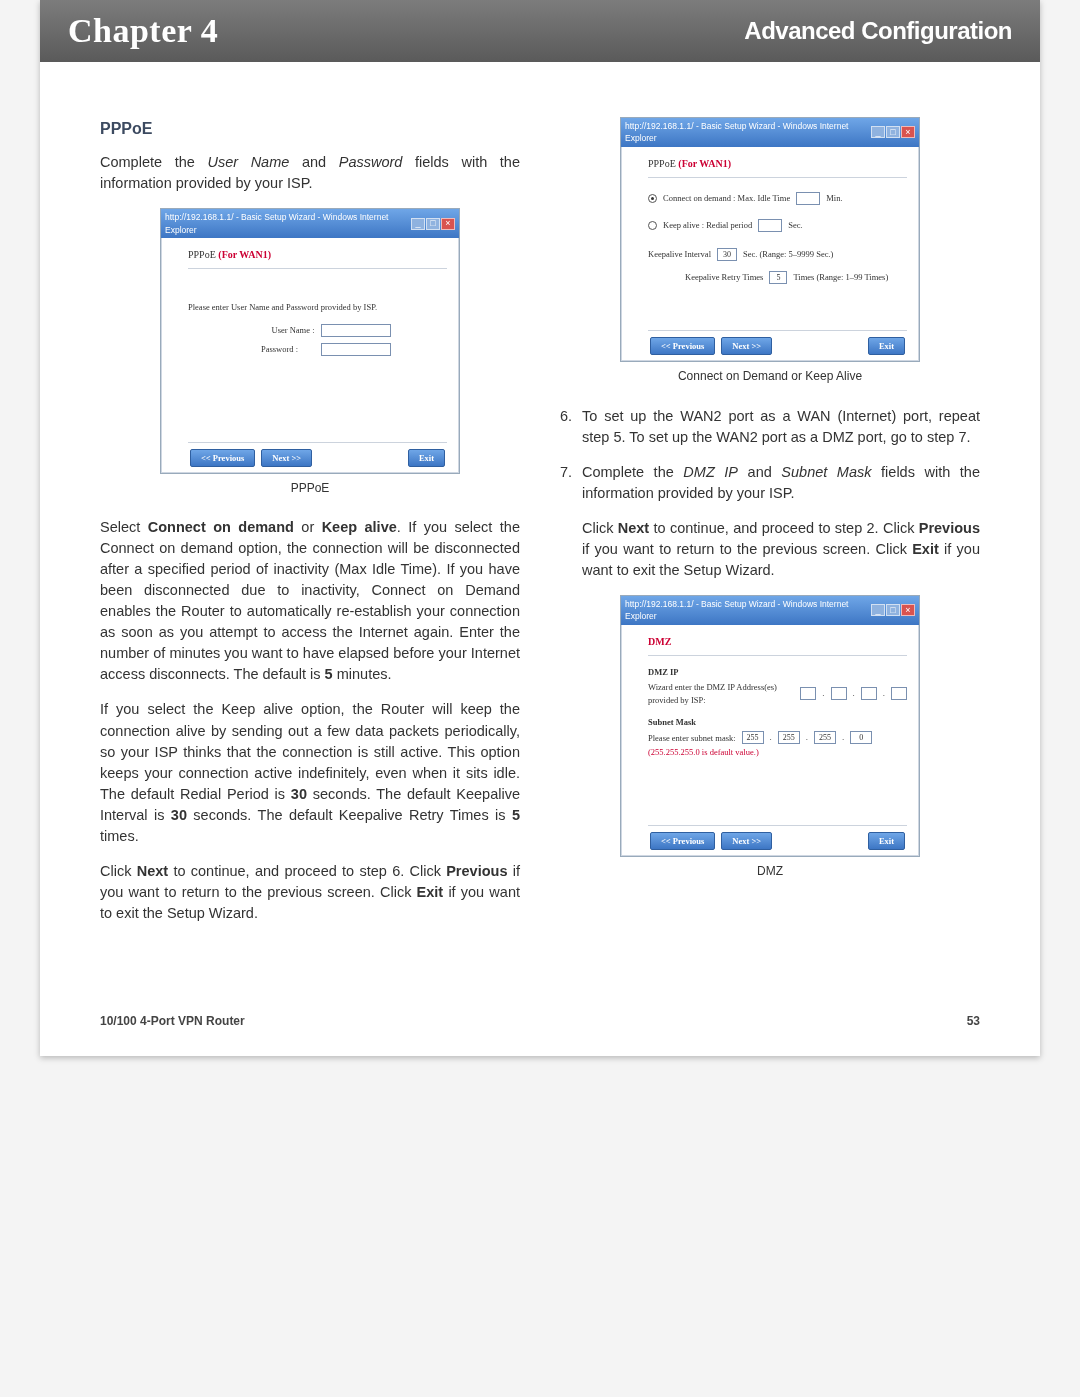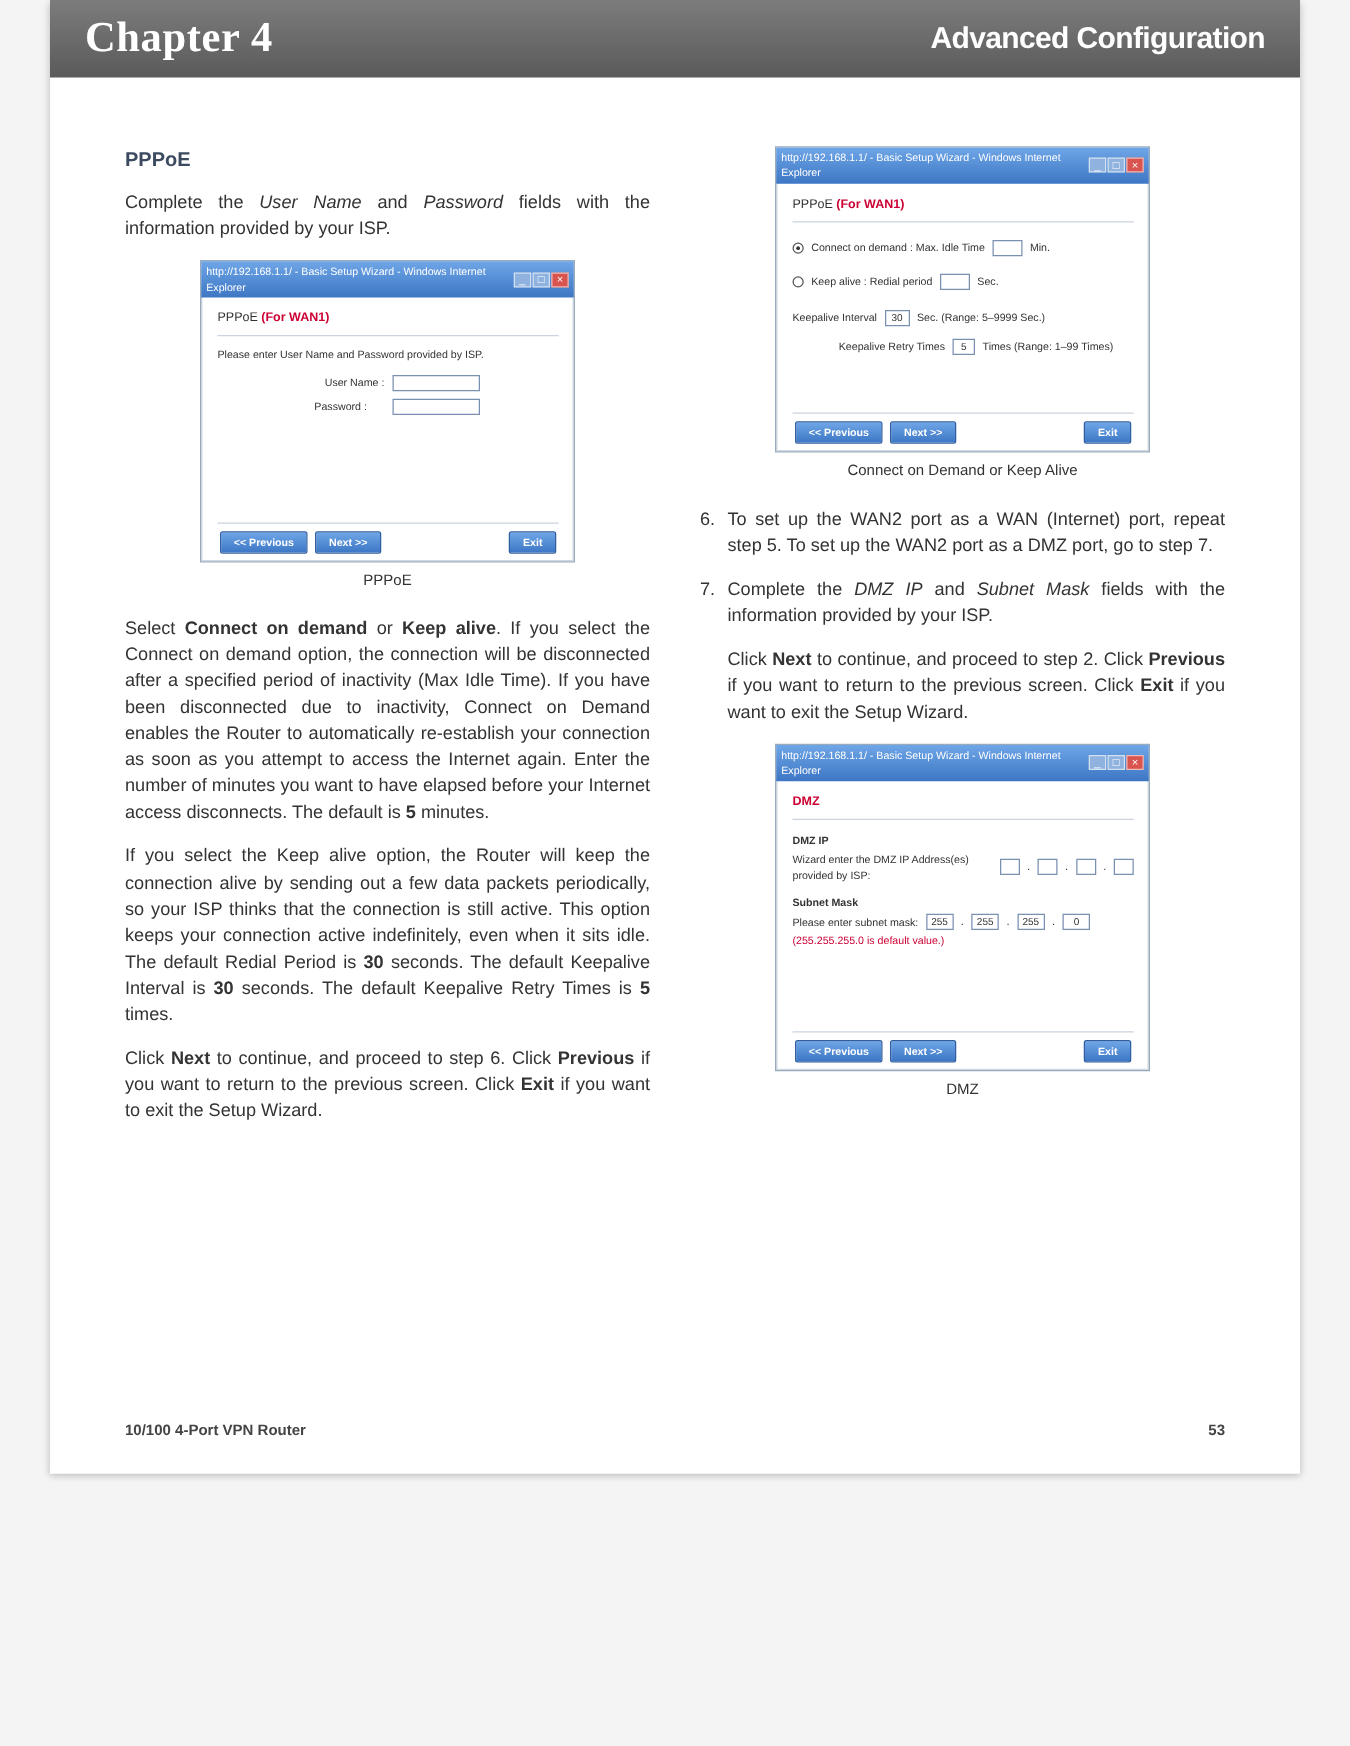--- a/index.html
+++ b/index.html
@@ -1,20 +1,20 @@
 <!DOCTYPE html>
 <html><head>
 <meta charset="utf-8">
 <style>
   * { box-sizing: border-box; margin: 0; padding: 0; }
   html, body { width: 1080px; height: 1397px; background: #f4f4f4; font-family: "Segoe UI", Arial, sans-serif; color: #333; }
   .page {
     position: relative;
     width: 1000px;
-    height: 1179px;
+    height: 1056px;
     margin: 0 auto;
     background: #fff;
     box-shadow: 0 2px 6px rgba(0,0,0,0.25);
   }
   .header-bar {
     position: relative;
     background: #6b6b6b;
     background: linear-gradient(#7c7c7c, #5a5a5a);
     height: 62px;
     color: #fff;
@@ -65,21 +65,21 @@
     align-items: center;
   }
   .win-title .btns { display: flex; gap: 1px; }
   .win-title .wb {
     width: 14px; height: 12px; background: #8fb2df;
     border: 1px solid rgba(255,255,255,0.6);
     display: inline-flex; align-items: center; justify-content: center;
     font-size: 9px; line-height: 1;
   }
   .win-title .wb.close { background: #d9534f; }
-  .win-body { padding: 10px 12px 6px 13px; min-height: 185px; position: relative; }
+  .win-body { padding: 10px 12px 6px 27px; min-height: 185px; position: relative; font-family: Liberation Serif, serif; }
   .win-red { color: #c03; font-weight: 700; }
   .win-label {  font-size: 8.5px; }
   .win-input {
     display: inline-block; height: 13px; border: 1px solid #7a90b0; background: #fff;
     vertical-align: middle;
   }
   .win-hr { border: 0; border-top: 1px solid #ccd3dd; margin: 6px 0; }
   .win-bottom {
     display: flex; justify-content: space-between; align-items: center;
     padding: 0 2px; margin-top: 6px; gap: 32px;
@@ -139,21 +139,21 @@
               <span class="wb">_</span>
               <span class="wb">□</span>
               <span class="wb close">×</span>
             </span>
           </div>
           <div class="win-body">
             <div style="font-size:10px; margin-bottom:4px;">
               <span>PPPoE </span><span class="win-red">(For WAN1)</span>
             </div>
             <hr class="win-hr">
-            <div class="win-label" style="margin:8px 0 10px 0;">Please enter User Name and Password provided by ISP.</div>
+            <div class="win-label" style="margin:32px 0 10px 0;">Please enter User Name and Password provided by ISP.</div>
             <div class="row" style="justify-content:center; margin-bottom:6px;">
               <span class="win-label" style="width:70px; text-align:right;">User Name :</span>
               <span class="win-input" style="width:70px;"></span>
             </div>
             <div class="row" style="justify-content:center;">
               <span class="win-label" style="width:70px; text-align:center;">Password :</span>
               <span class="win-input" style="width:70px;"></span>
             </div>
             <div style="height:80px;"></div>
             <hr class="win-hr">

